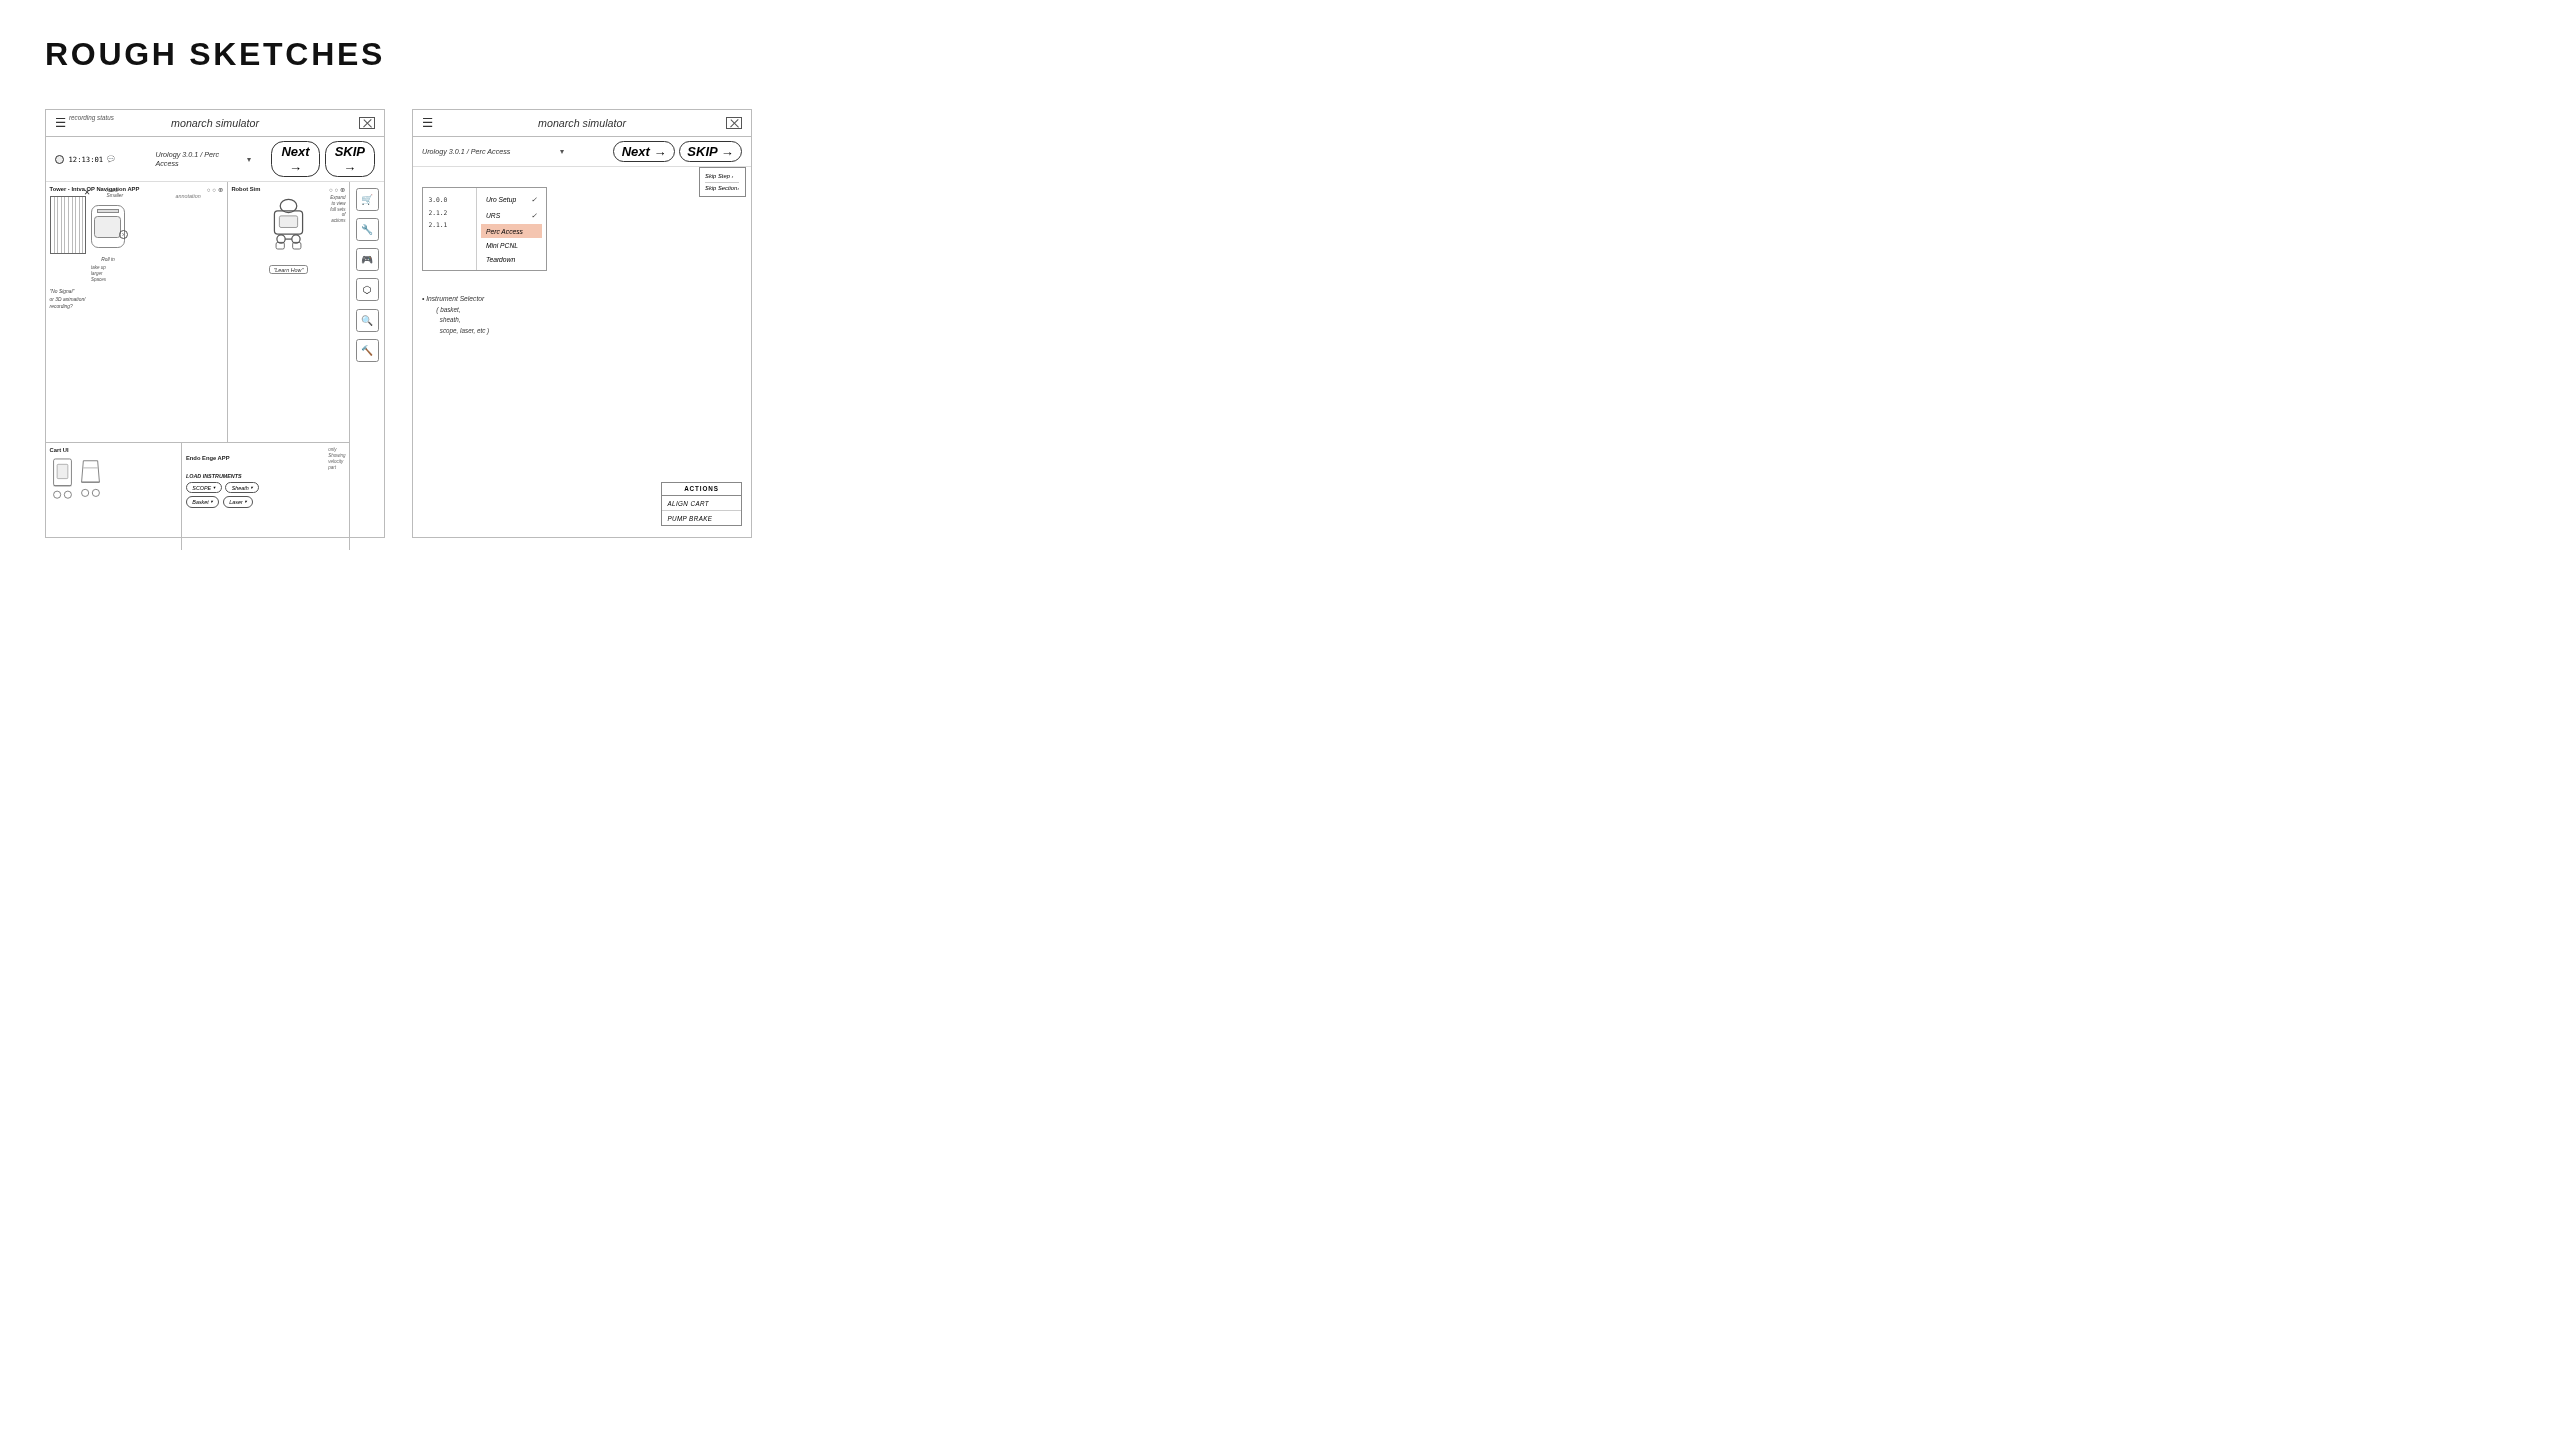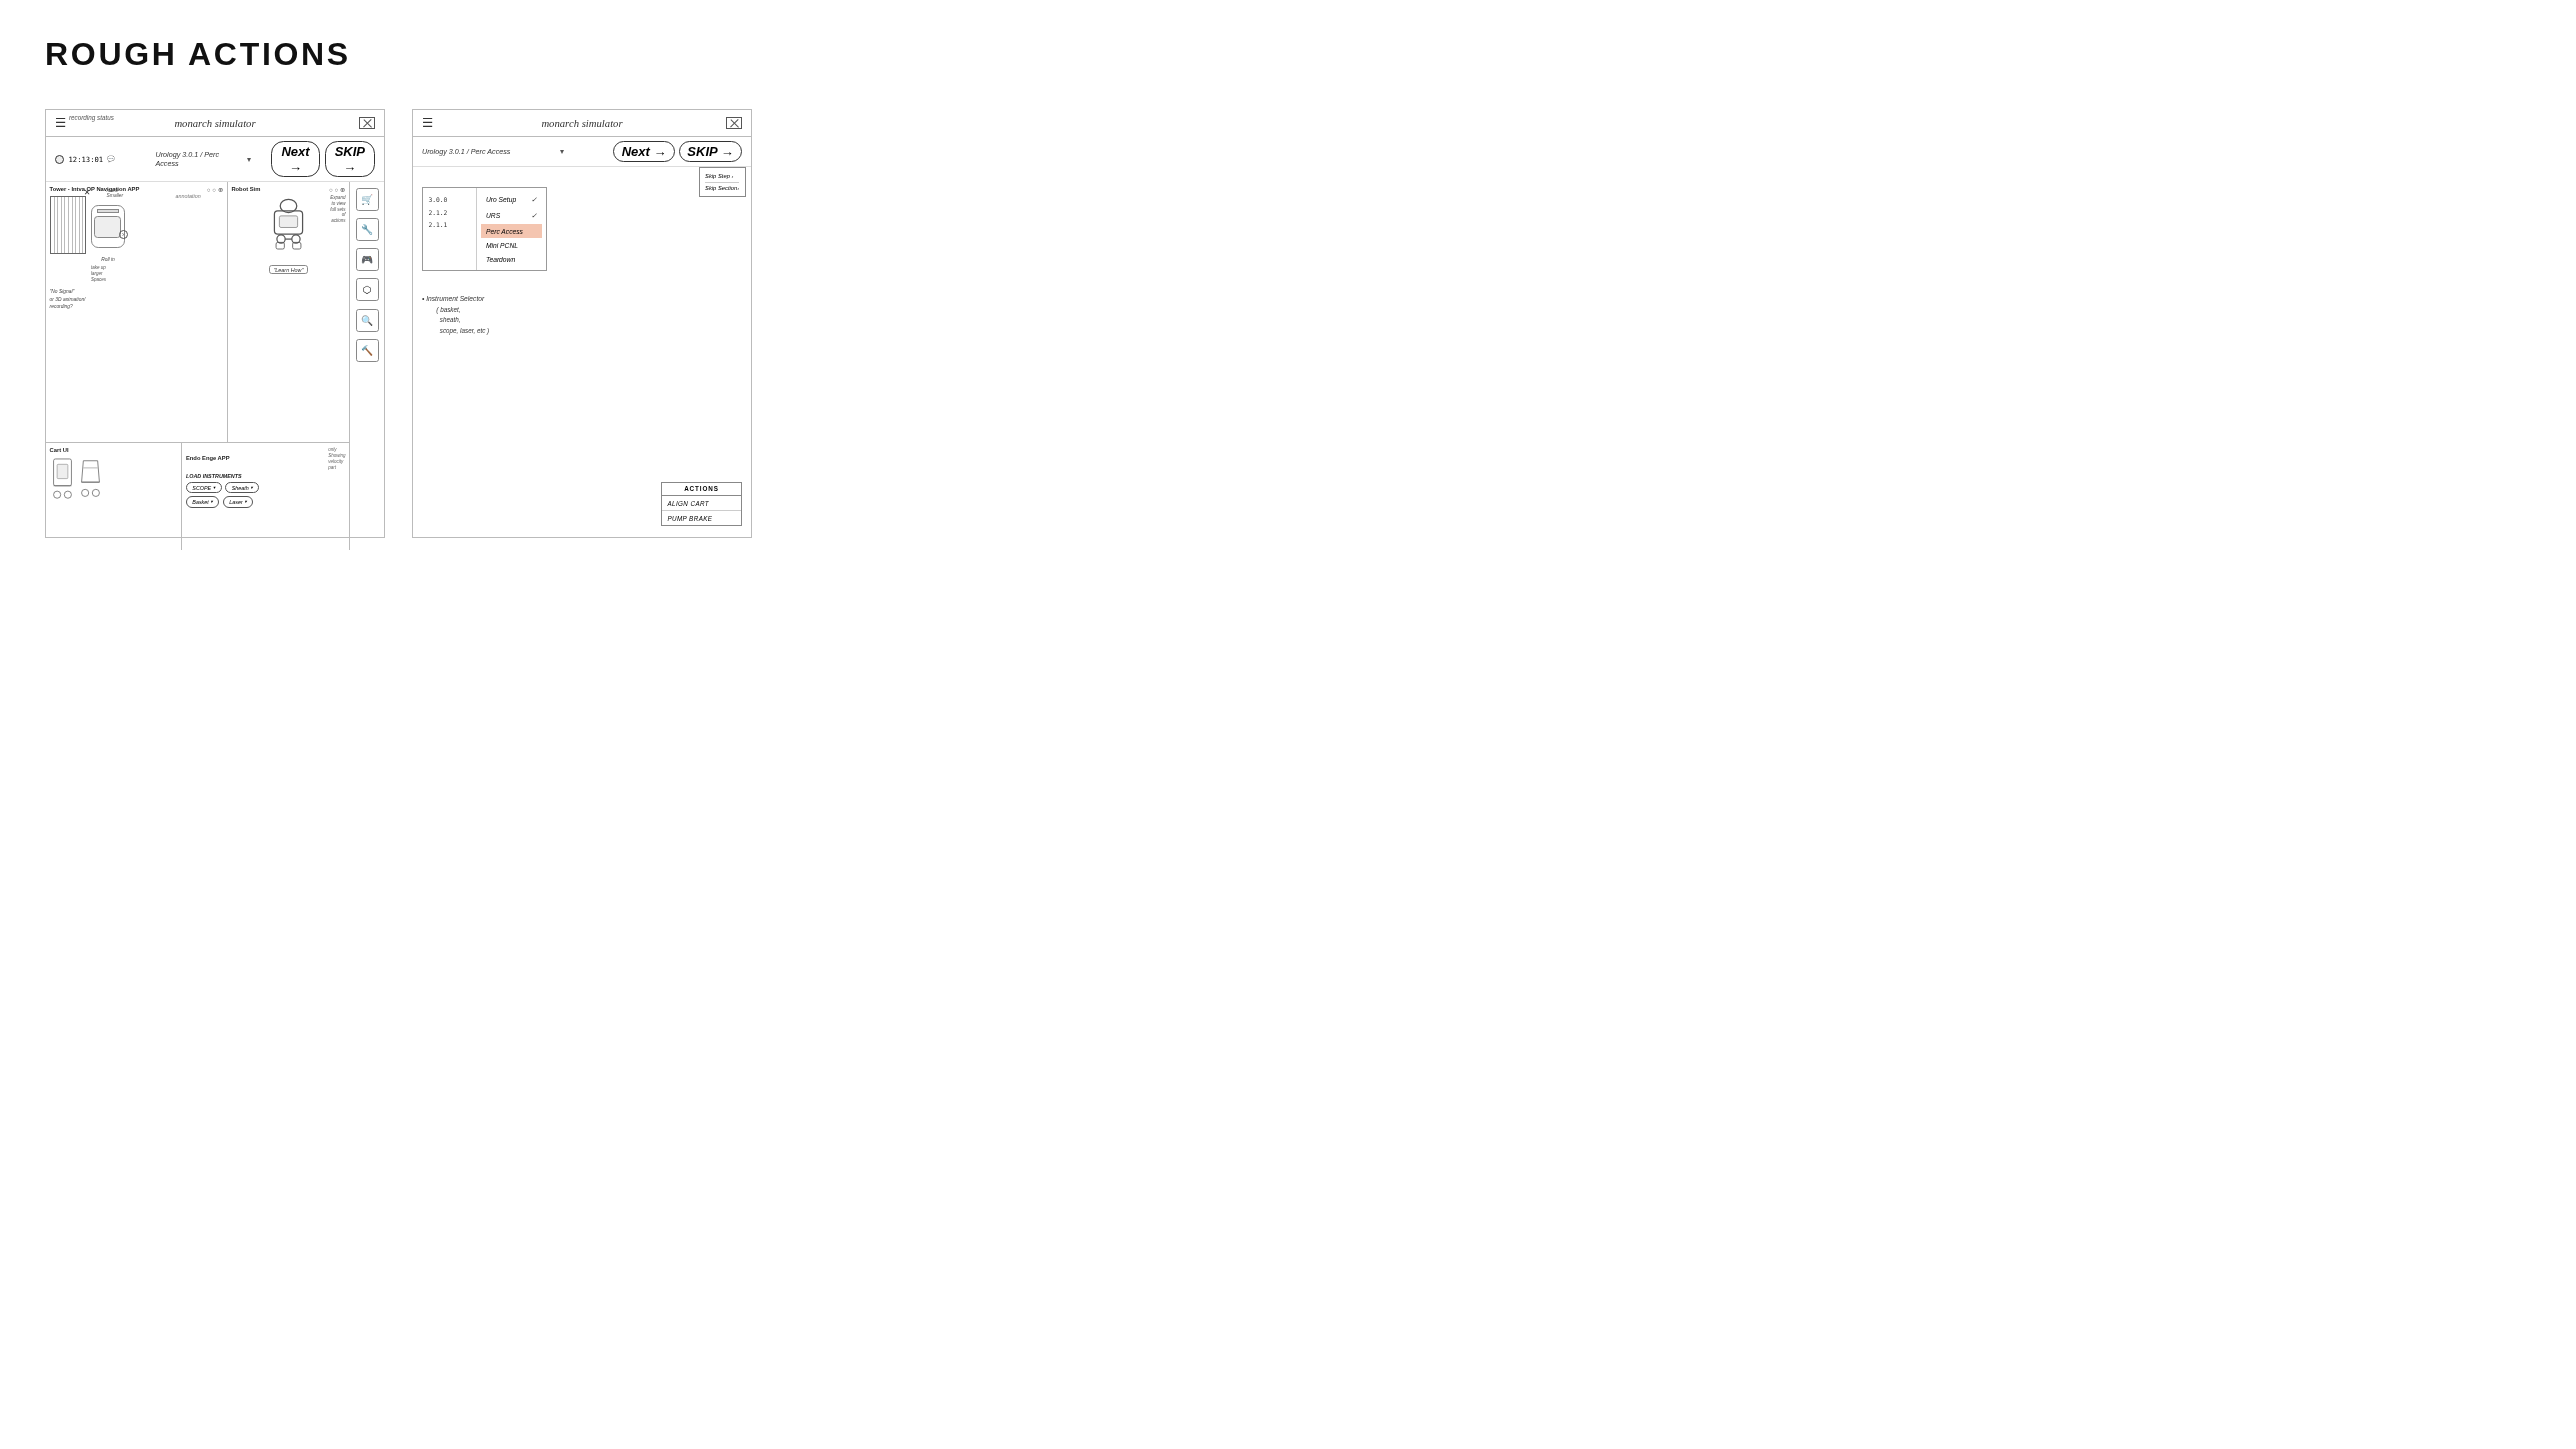--- a/index.html
+++ b/index.html
@@ -59,21 +59,21 @@
     }
     .recording-status-label {
       font-size: 6.3px;
       color: #555;
       font-style: italic;
       position: absolute;
       top: 3.6px;
       left: 23px;
     }
     .sketch-title {
-      font-family: Liberation Serif, serif;
+      font-family: Liberation Sans, sans-serif;
       font-size: 10.7px;
       color: #333;
       font-style: italic;
       position: absolute;
       left: 50%;
       transform: translateX(-50%);
     }
     .sketch-header-right {
       display: flex;
       align-items: center;
@@ -437,21 +437,21 @@
     
     .cart-svg {
       width: 25px;
       height: 45px;
     }
   </style>
 </head>
 <body>
 
 <div class="page">
-  <div class="page-title">ROUGH ACTIONS</div>
+  <div class="page-title">ROUGH SKETCHES</div>
 
   <div class="sketches-container">
 
     <div class="sketch-frame sketch-left">
 
       <div class="sketch-header">
         <div class="sketch-header-left">
           <span class="hamburger-icon">☰</span>
         </div>
         <span class="recording-status-label">recording status</span>

